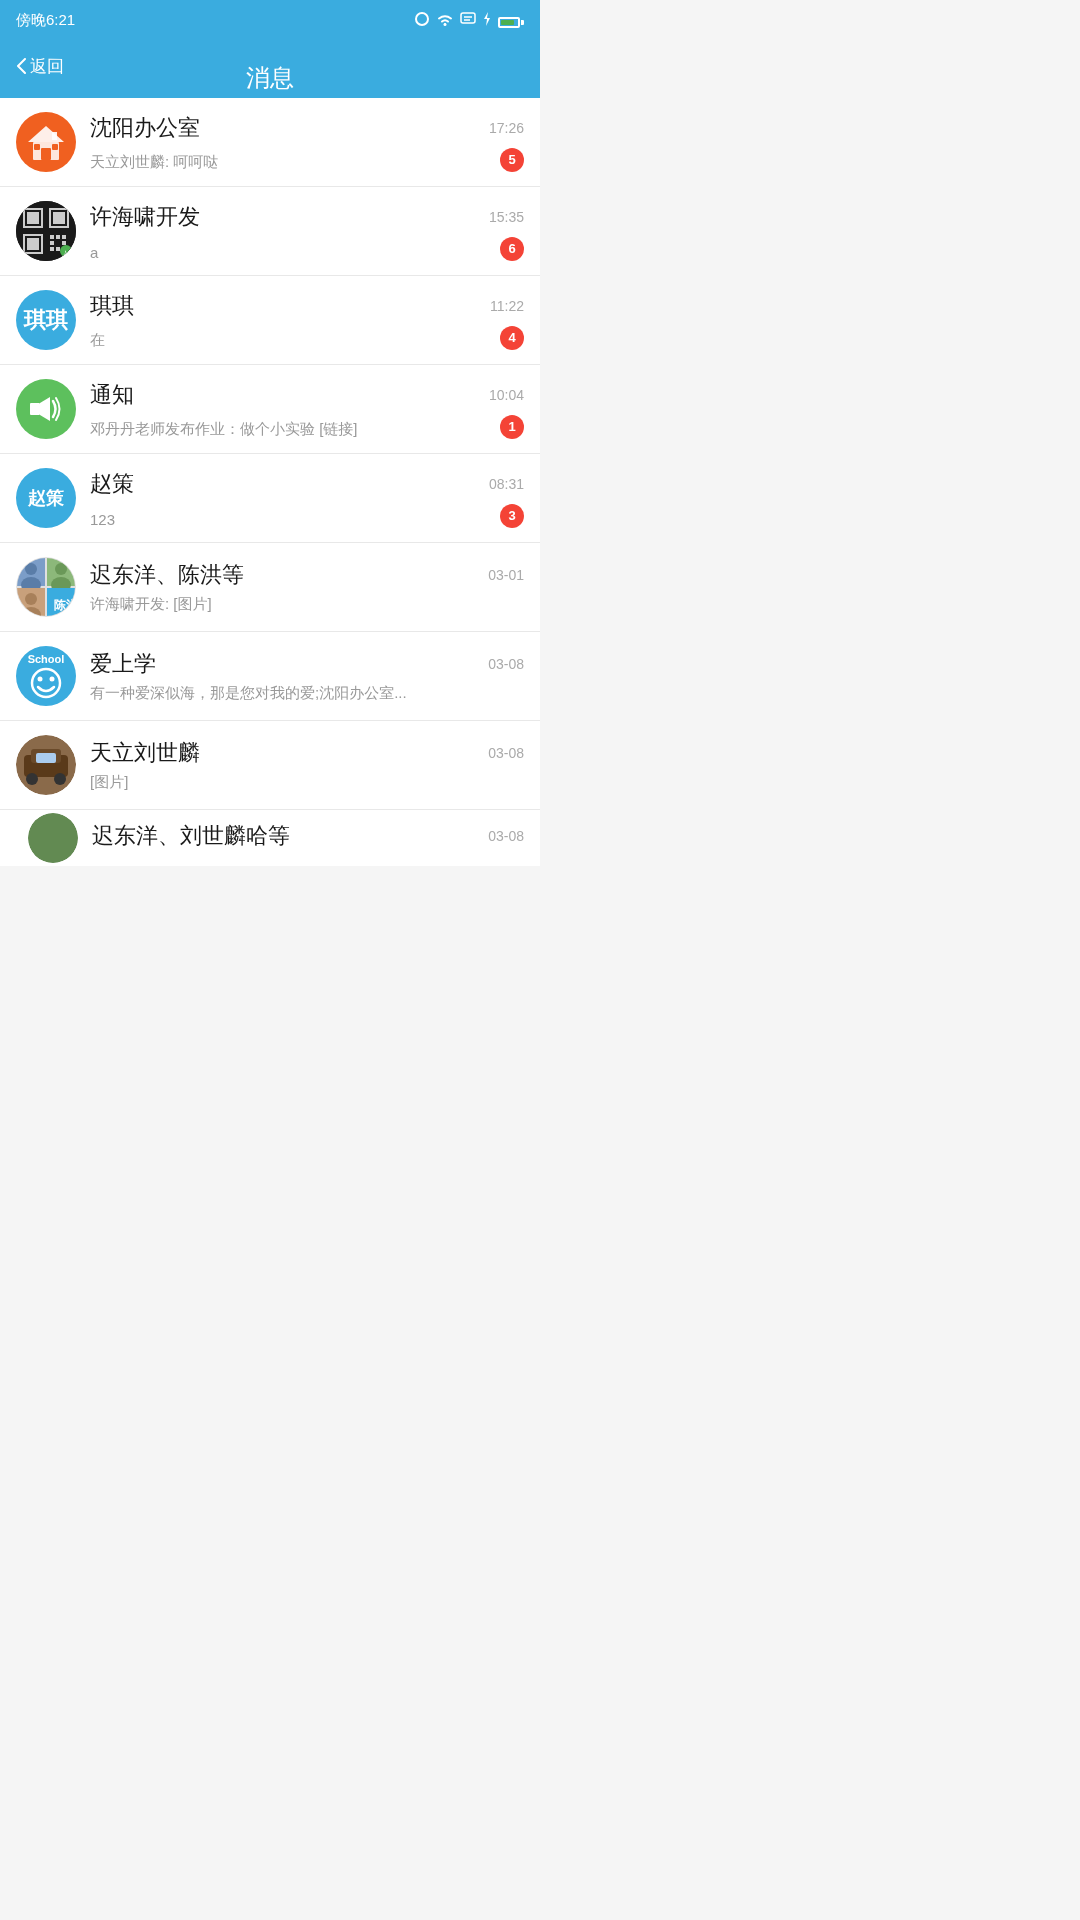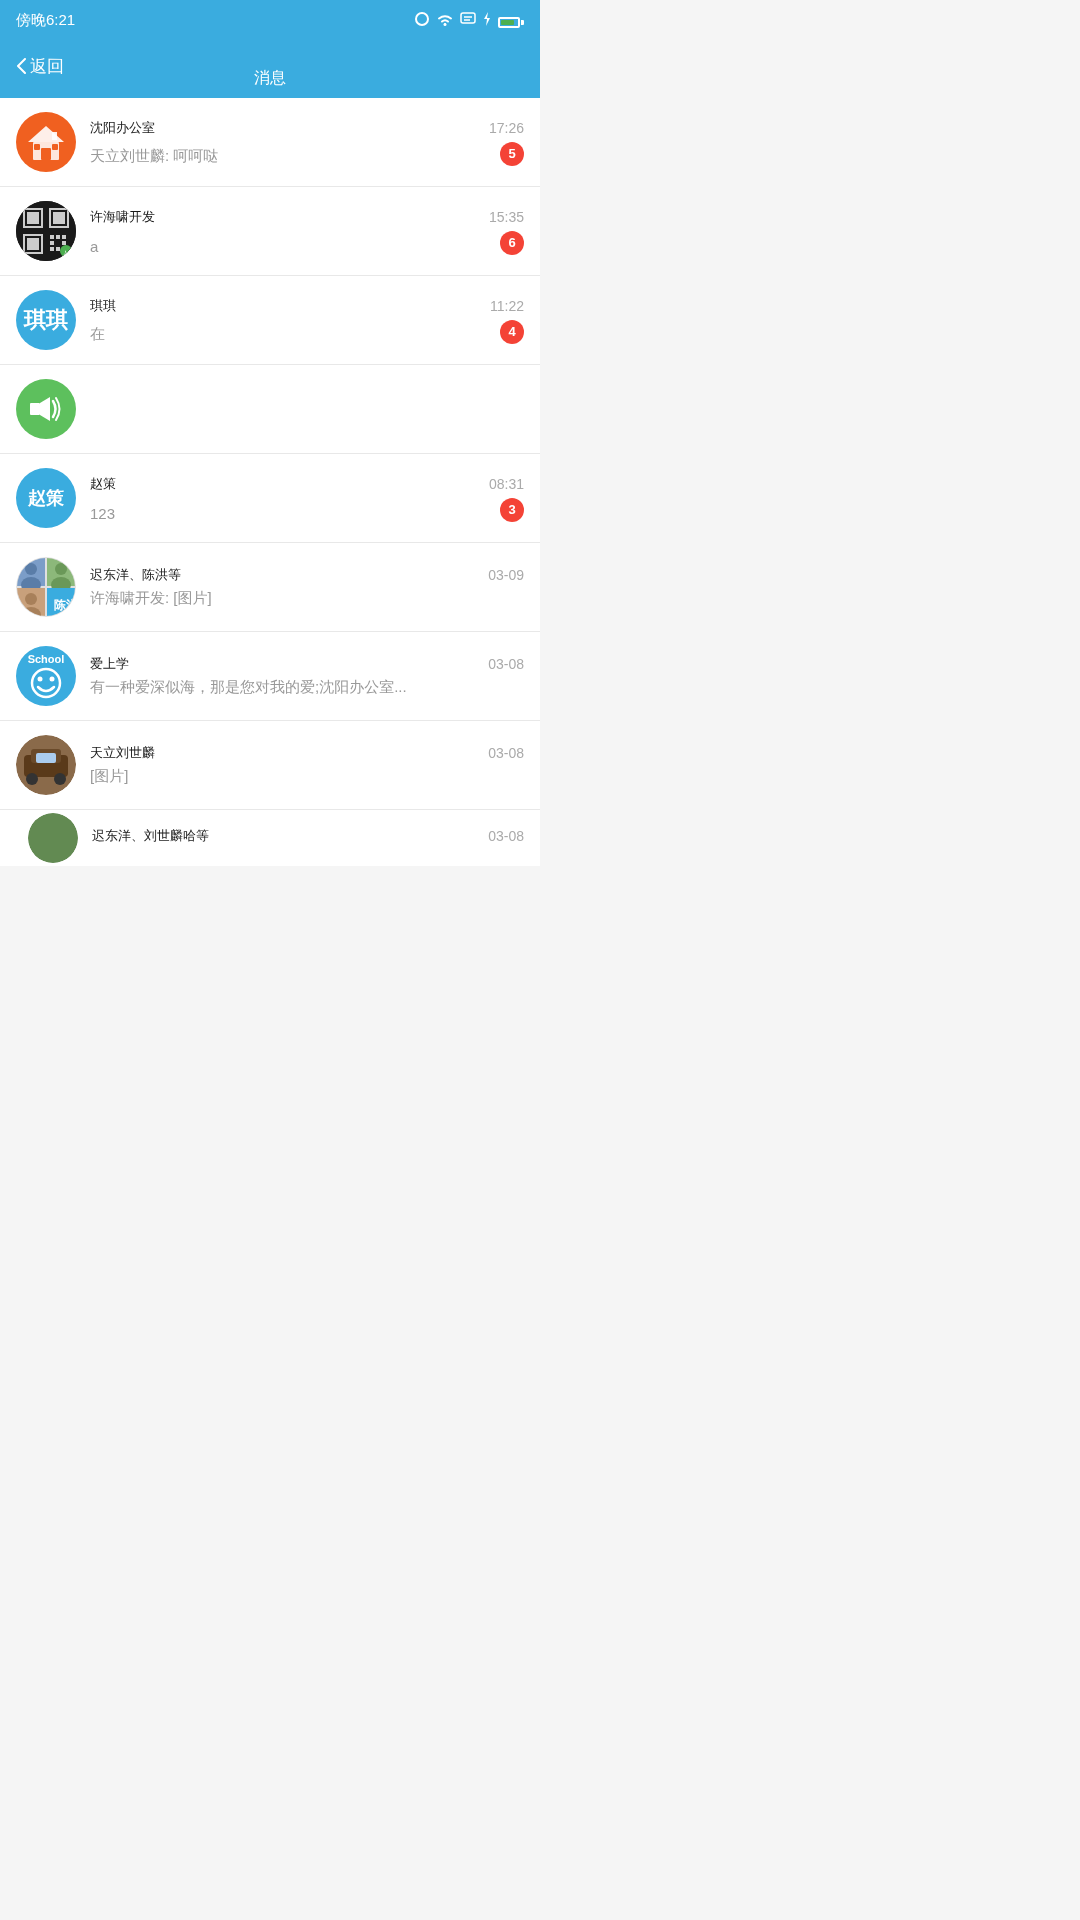--- a/index.html
+++ b/index.html
@@ -51,21 +51,21 @@
       left: 16px;
       display: flex;
       align-items: center;
       color: white;
       font-size: 17px;
       gap: 4px;
       cursor: pointer;
     }
     .header-title {
       color: white;
-      font-size: 16px;
+      font-size: 24px;
       font-weight: 500;
       margin-top: 24px;
     }
 
     
     .message-list {
       background: white;
       margin-top: 0;
     }
 
@@ -119,21 +119,21 @@
       margin-left: 14px;
       min-width: 0;
     }
     .message-top {
       display: flex;
       justify-content: space-between;
       align-items: center;
       margin-bottom: 5px;
     }
     .message-name {
-      font-size: 13px;
+      font-size: 22px;
       color: #1a1a1a;
       font-weight: 500;
       font-family: Liberation Mono, monospace;
     }
     .message-time {
       font-size: 14px;
       color: #aaa;
       flex-shrink: 0;
       margin-left: 10px;
     }
@@ -333,20 +333,30 @@
       <svg width="36" height="32" viewBox="0 0 36 32" fill="none">
 
         <rect x="2" y="10" width="10" height="12" rx="1" fill="white"></rect>
 
         <polygon points="12,10 22,4 22,28 12,22" fill="white"></polygon>
 
         <path d="M25,8 Q30,16 25,24" stroke="white" stroke-width="2.5" fill="none" stroke-linecap="round"></path>
         <path d="M28,5 Q35,16 28,27" stroke="white" stroke-width="2" fill="none" stroke-linecap="round"></path>
       </svg>
     </div>
+    <div class="message-content">
+      <div class="message-top">
+        <span class="message-name">通知</span>
+        <span class="message-time">10:04</span>
+      </div>
+      <div class="message-preview-row">
+        <span class="message-preview">邓丹丹老师发布作业：做个小实验 [链接]</span>
+        <span class="badge">1</span>
+      </div>
+    </div>
   </div>
 
   <div class="message-item">
     <div class="avatar avatar-zhaoCe">赵策</div>
     <div class="message-content">
       <div class="message-top">
         <span class="message-name">赵策</span>
         <span class="message-time">08:31</span>
       </div>
       <div class="message-preview-row">
@@ -379,21 +389,21 @@
           <ellipse cx="15" cy="58" rx="10" ry="8" fill="#a8805a"></ellipse>
 
           <rect x="31" y="31" width="28" height="28" fill="#3aacdf"></rect>
           <text x="38" y="52" font-size="12" fill="white" font-weight="bold">陈洪</text>
         </g>
       </svg>
     </div>
     <div class="message-content">
       <div class="message-top">
         <span class="message-name">迟东洋、陈洪等</span>
-        <span class="message-time">03-09</span>
+        <span class="message-time">03-01</span>
       </div>
       <div class="message-preview-row">
         <span class="message-preview">许海啸开发: [图片]</span>
       </div>
     </div>
   </div>
 
   <div class="message-item">
     <div class="avatar" style="background:#3aacdf; flex-direction:column; gap:2px;">
       <span style="color:white; font-size:11px; font-weight:bold; line-height:1;">School</span>

